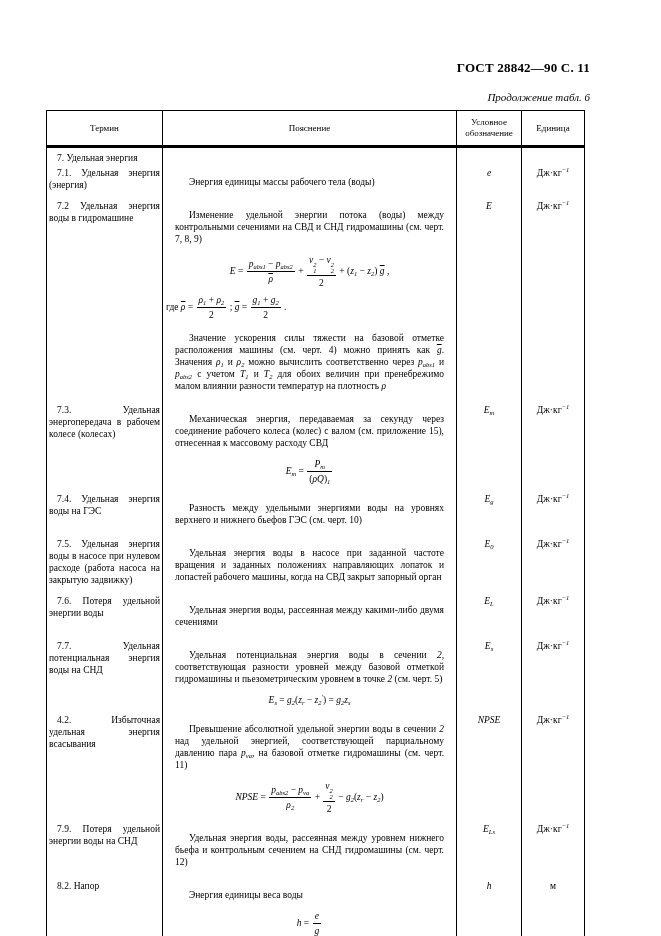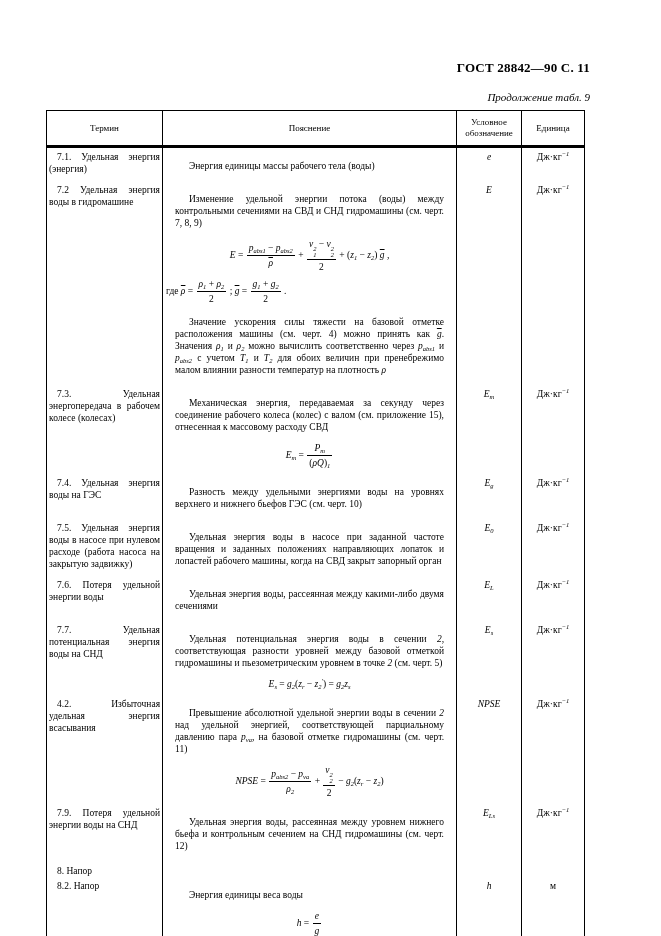--- a/index.html
+++ b/index.html
@@ -35,41 +35,49 @@
       line-height:6px;vertical-align:-4px;font-style:italic;text-align:left;}
   .frac{display:inline-block;text-align:center;vertical-align:middle;
       margin:0 1px;}
   .frac .num{display:block;border-bottom:1px solid #000;padding:0 2px 1px 2px;}
   .frac .den{display:block;padding:1px 2px 0 2px;}
 </style>
 </head>
 <body>
 
 <div class="gost-header">ГОСТ 28842—90 С. 11</div>
-<div class="continuation">Продолжение табл. 9</div>
+<div class="continuation">Продолжение табл. 6</div>
 
 <div class="tbl-wrap">
   <table>
     <colgroup>
       <col style="width:116px">
         <col style="width:294px">
       <col style="width:65px">
         <col style="width:63px">
     </colgroup>
     <thead>
       <tr>
         <th>Термин</th>
         <th>Пояснение</th>
         <th>Условное обозначение</th>
         <th>Единица</th>
       </tr>
     </thead>
     <tbody>
         <tr>
           <td class="term">
+            <div class="t section">7. Удельная энергия</div>
+          </td>
+          <td class="expl"></td>
+          <td class="sym"></td>
+          <td class="unit"></td>
+        </tr>
+        <tr>
+          <td class="term">
             <div class="t">7.1. Удельная энергия (энергия)</div>
           </td>
           <td class="expl">
             <div class="p">Энергия единицы массы рабочего тела (воды)</div>
           </td>
           <td class="sym"><span class="mv-wrap"><span class="mv">e</span></span></td>
           <td class="unit"><span><span class="rm">Дж·кг</span><span class="s sup">−1</span></span></td>
         </tr>
         <tr>
           <td class="term">
@@ -158,28 +166,20 @@
         </tr>
         <tr>
           <td class="term">
             <div class="t">7.9. Потеря удельной энергии воды на СНД</div>
           </td>
           <td class="expl">
             <div class="p">Удельная энергия воды, рассеянная между уровнем нижнего бьефа и контрольным сечением на СНД гидромашины (см. черт. 12)</div>
           </td>
           <td class="sym"><span class="mv-wrap"><span class="mv">E</span><span class="s sub">Ls</span></span></td>
           <td class="unit"><span><span class="rm">Дж·кг</span><span class="s sup">−1</span></span></td>
-        </tr>
-        <tr>
-          <td class="term">
-            <div class="t section">8. Напор</div>
-          </td>
-          <td class="expl"></td>
-          <td class="sym"></td>
-          <td class="unit"></td>
         </tr>
         <tr>
           <td class="term">
             <div class="t">8.2. Напор</div>
           </td>
           <td class="expl">
             <div class="p">Энергия единицы веса воды</div>
             <div class="math"><span class="mv">h</span><span class="rm"> = </span><span class="frac"><span class="num"><span class="mv">e</span></span><span class="den"><span class="mv">g</span></span></span></div>
           </td>
           <td class="sym"><span class="mv-wrap"><span class="mv">h</span></span></td>

